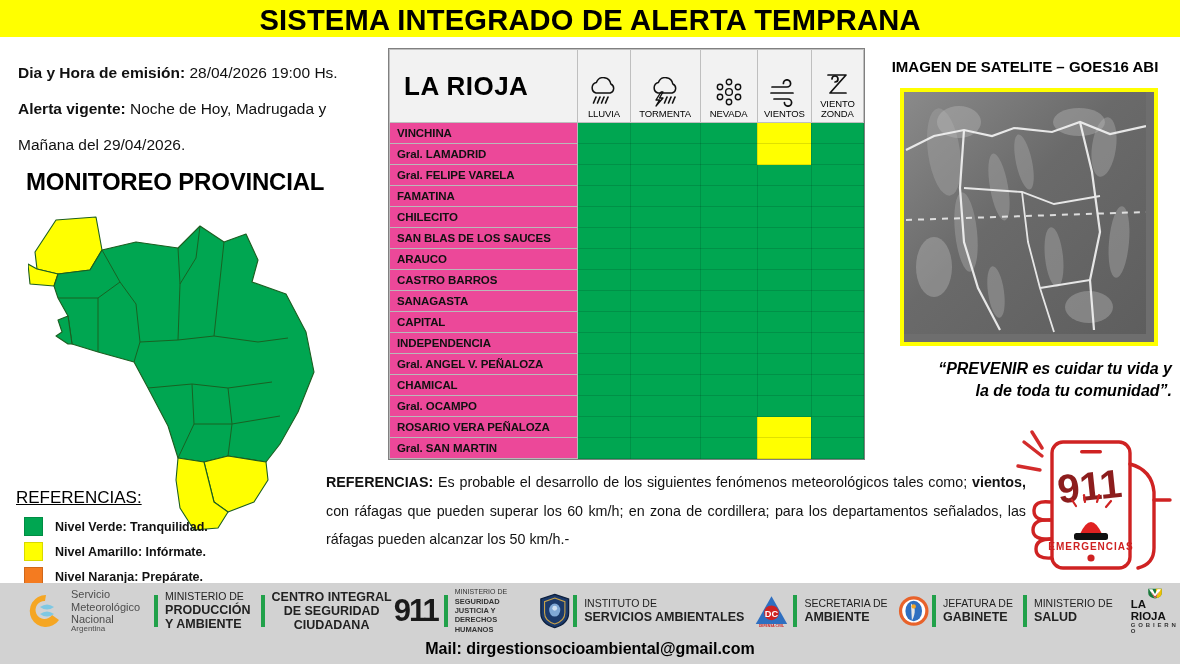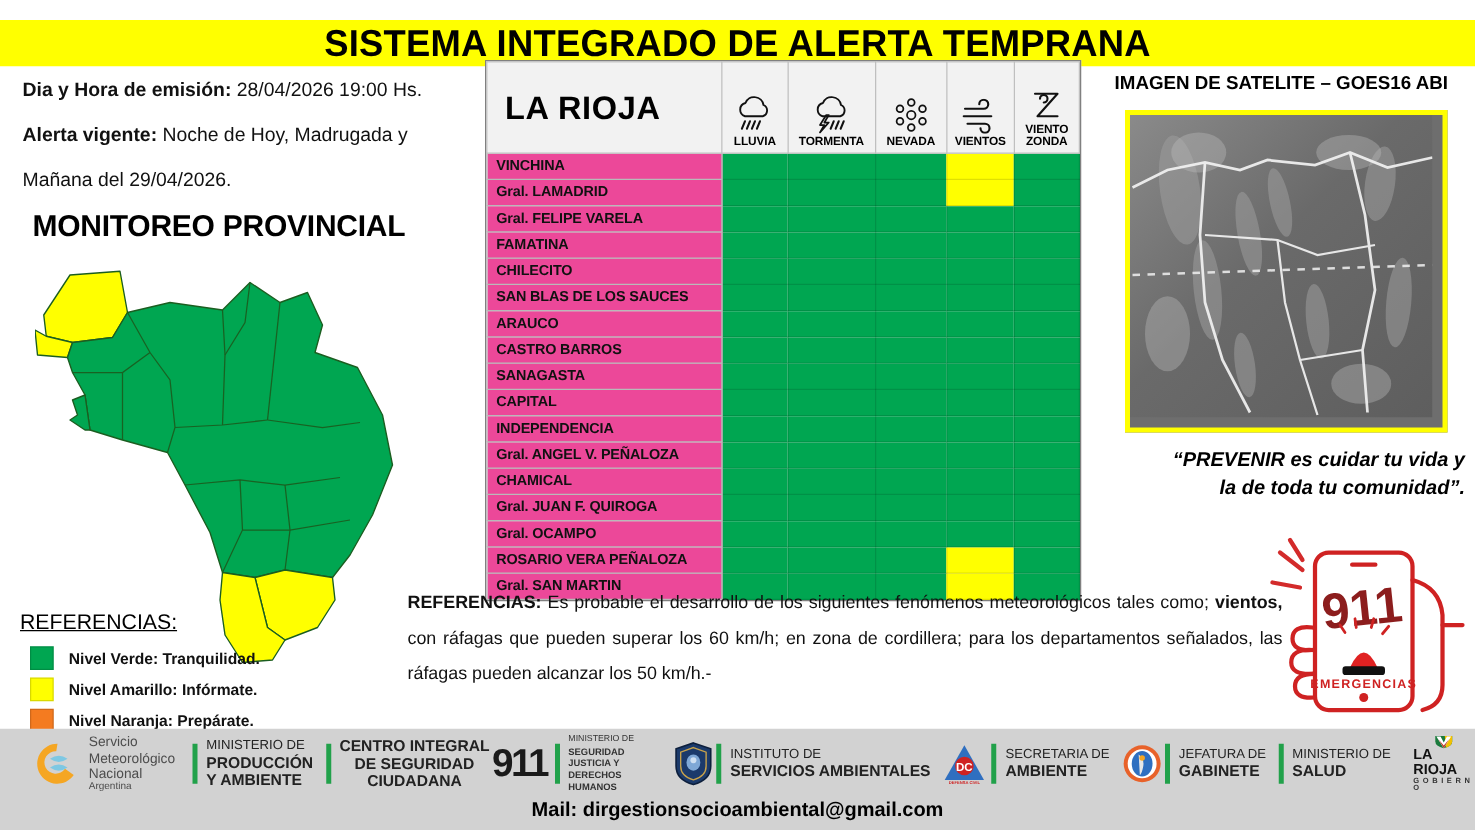--- a/index.html
+++ b/index.html
@@ -7,21 +7,21 @@
     width:1180px;height:664px;
     background:#ffffff;
     font-family:"Liberation Sans", sans-serif;
     color:#000;
     overflow:hidden;
     position:relative;
   }
 
   
   #banner{
-    position:absolute;left:0;top:16px;width:1180px;height:37px;
+    position:absolute;left:0;top:0;width:1180px;height:37px;
     background:#ffff00;
   }
   #banner-title{
     position:absolute;left:0;top:0;width:1180px;height:40px;
     display:flex;align-items:center;justify-content:center;
     font-size:30px;font-weight:bold;letter-spacing:.2px;
     color:#000;white-space:nowrap;
     transform:scaleX(.97);
   }
 
@@ -66,21 +66,21 @@
   .hdr-cell{
     background:#f2f2f2;border:1px solid #bfbfbf;
     vertical-align:bottom;text-align:center;height:72px;
   }
   #hdr-prov{
     font-size:26px;font-weight:bold;text-align:left;
     padding-left:14px !important;vertical-align:middle;letter-spacing:.5px;
   }
   .hdr-icon{display:block;margin:0 auto 2px auto;}
   .hdr-text{
-    display:block;font-size:9.5px;font-weight:bold;line-height:1.05;
+    display:block;font-size:9.5px;font-weight:normal;line-height:1.05;
     padding-bottom:3px;letter-spacing:-.1px;
   }
   .dep-cell{
     background:#ec4899;border:1px solid #b9b9b9;
     font-size:11.5px;font-weight:bold;color:#111;
     padding-left:7px !important;height:20px;white-space:nowrap;
     letter-spacing:-.1px;
   }
   .st{border:1px solid rgba(0,0,0,.12);height:20px;}
   .st.green{background:#00a651;}
@@ -377,28 +377,20 @@
         <tr>
           <td class="dep-cell">Gral. ANGEL V. PEÑALOZA</td>
           <td class="st green"></td>
           <td class="st green"></td>
           <td class="st green"></td>
           <td class="st green"></td>
           <td class="st green"></td>
         </tr>
         <tr>
           <td class="dep-cell">CHAMICAL</td>
-          <td class="st green"></td>
-          <td class="st green"></td>
-          <td class="st green"></td>
-          <td class="st green"></td>
-          <td class="st green"></td>
-        </tr>
-        <tr>
-          <td class="dep-cell">Gral. JUAN F. QUIROGA</td>
           <td class="st green"></td>
           <td class="st green"></td>
           <td class="st green"></td>
           <td class="st green"></td>
           <td class="st green"></td>
         </tr>
         <tr>
           <td class="dep-cell">Gral. OCAMPO</td>
           <td class="st green"></td>
           <td class="st green"></td>

